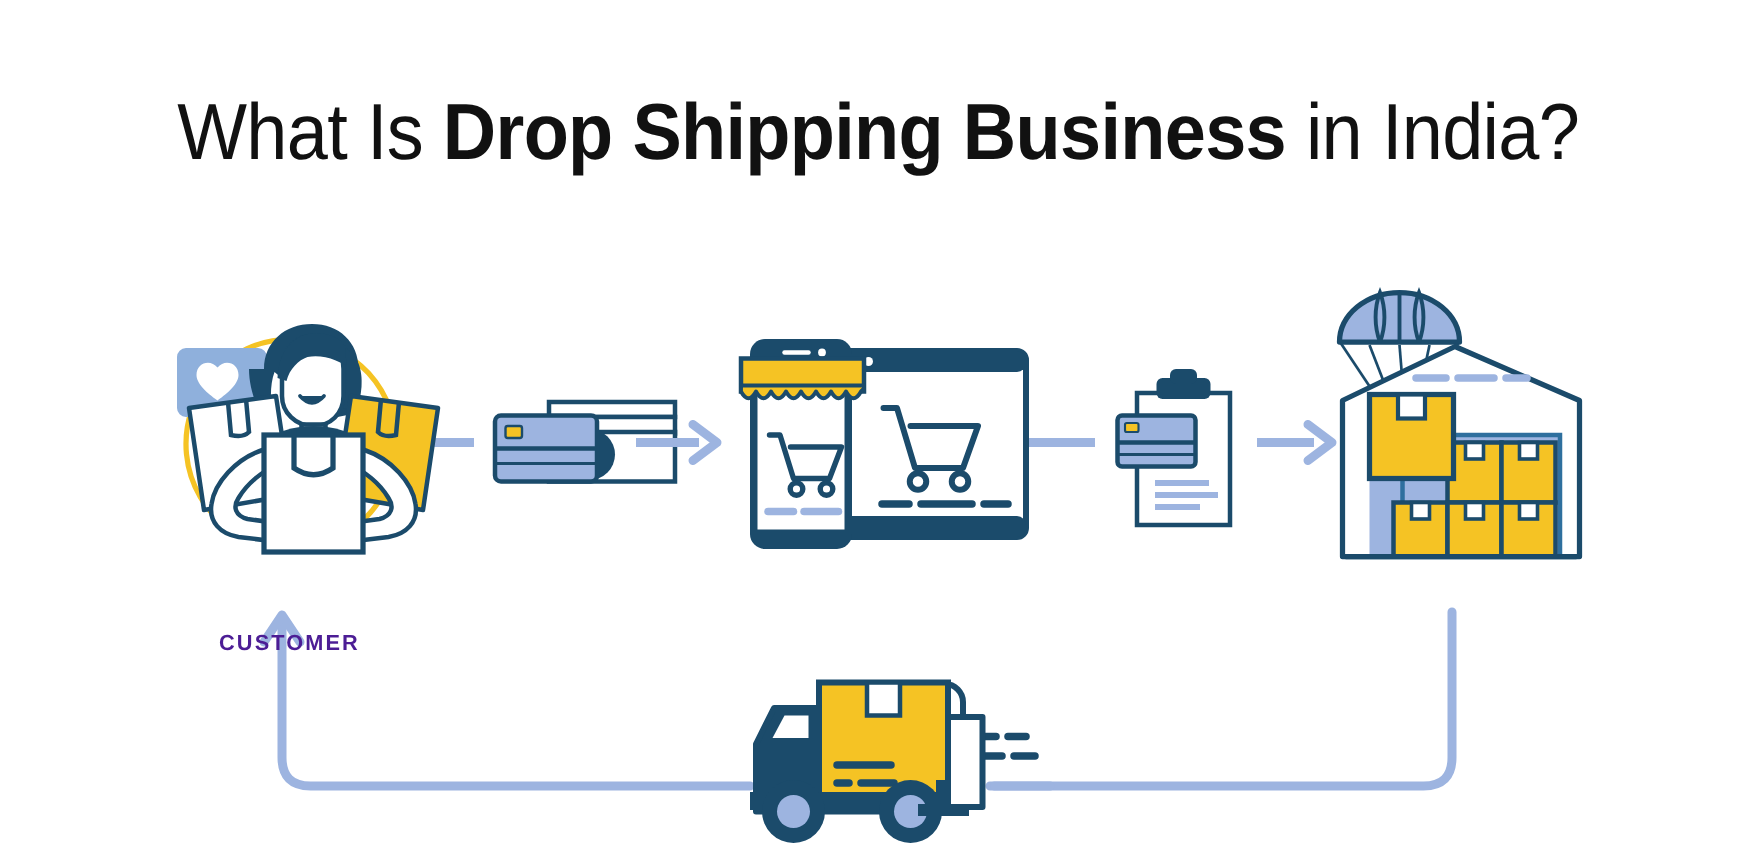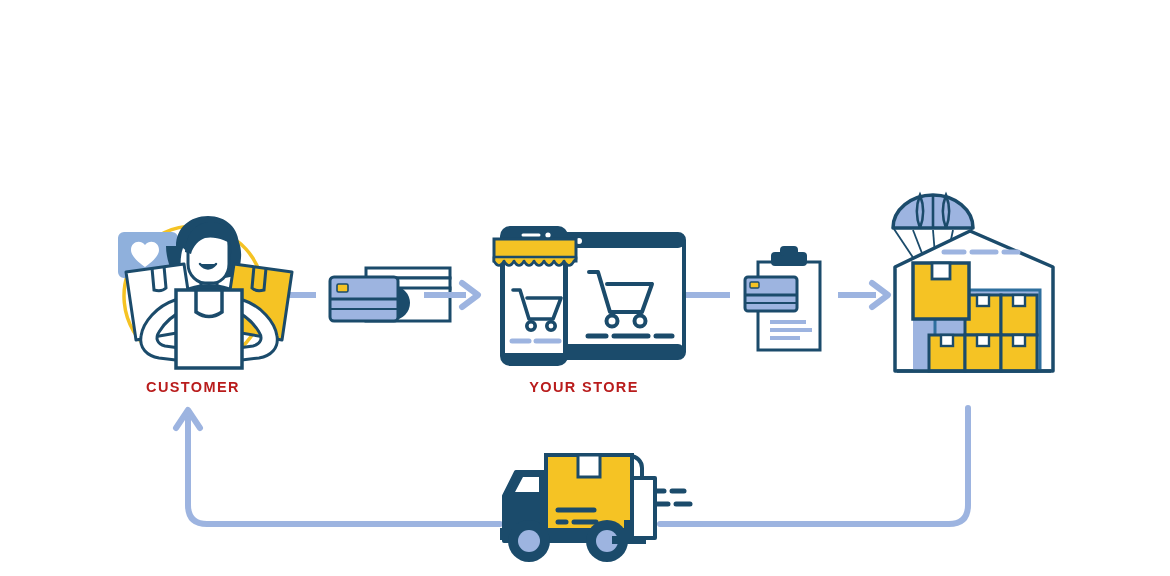--- a/index.html
+++ b/index.html
@@ -30,36 +30,42 @@
     transform:scaleX(0.93);
   }
   .title .b{font-weight:700;}
 
   
   .node-label{
     position:absolute;
     font-size:14.5px;
     font-weight:700;
     letter-spacing:1.4px;
-    color:#b91c1c;
+    color:#4c1d95;
     text-align:center;
     white-space:nowrap;
+    margin-top:42px;
   }
   #label-customer{left:93px;top:379px;width:200px;}
   #label-store{left:484px;top:379px;width:200px;}
   #label-supplier{left:878px;top:381px;width:200px;}
 
   
   svg.layer{position:absolute;left:0;top:0;width:1170px;height:576px;overflow:visible;}
 </style>
 </head>
 <body>
 
 <div id="page">
 
+  <div class="title-wrap">
+    <div class="title">
+      <span>What Is </span><span class="b">Drop Shipping Business</span><span> in India?</span>
+    </div>
+  </div>
 
   <svg class="layer" viewBox="0 0 1170 576">
 
     <g>
       <line x1="274" y1="295" x2="316" y2="295" stroke="#9db4e0" stroke-width="6" stroke-linecap="butt"></line>
     </g>
 
     <g>
 
       <rect x="366" y="268" width="84" height="10" fill="#ffffff" stroke="#1b4b6b" stroke-width="3"></rect>
@@ -261,15 +267,14 @@
       <circle cx="607" cy="541" r="21" fill="#1b4b6b"></circle>
       <circle cx="607" cy="541" r="11" fill="#9db4e0"></circle>
 
       <rect x="624" y="520" width="10" height="22" fill="#1b4b6b"></rect>
       <rect x="612" y="536" width="34" height="8" fill="#1b4b6b"></rect>
     </g>
 
   </svg>
 
   <div class="node-label" id="label-customer">CUSTOMER</div>
-  <div class="node-label" id="label-store">YOUR STORE</div>
 
 </div>
 
 </body></html>

